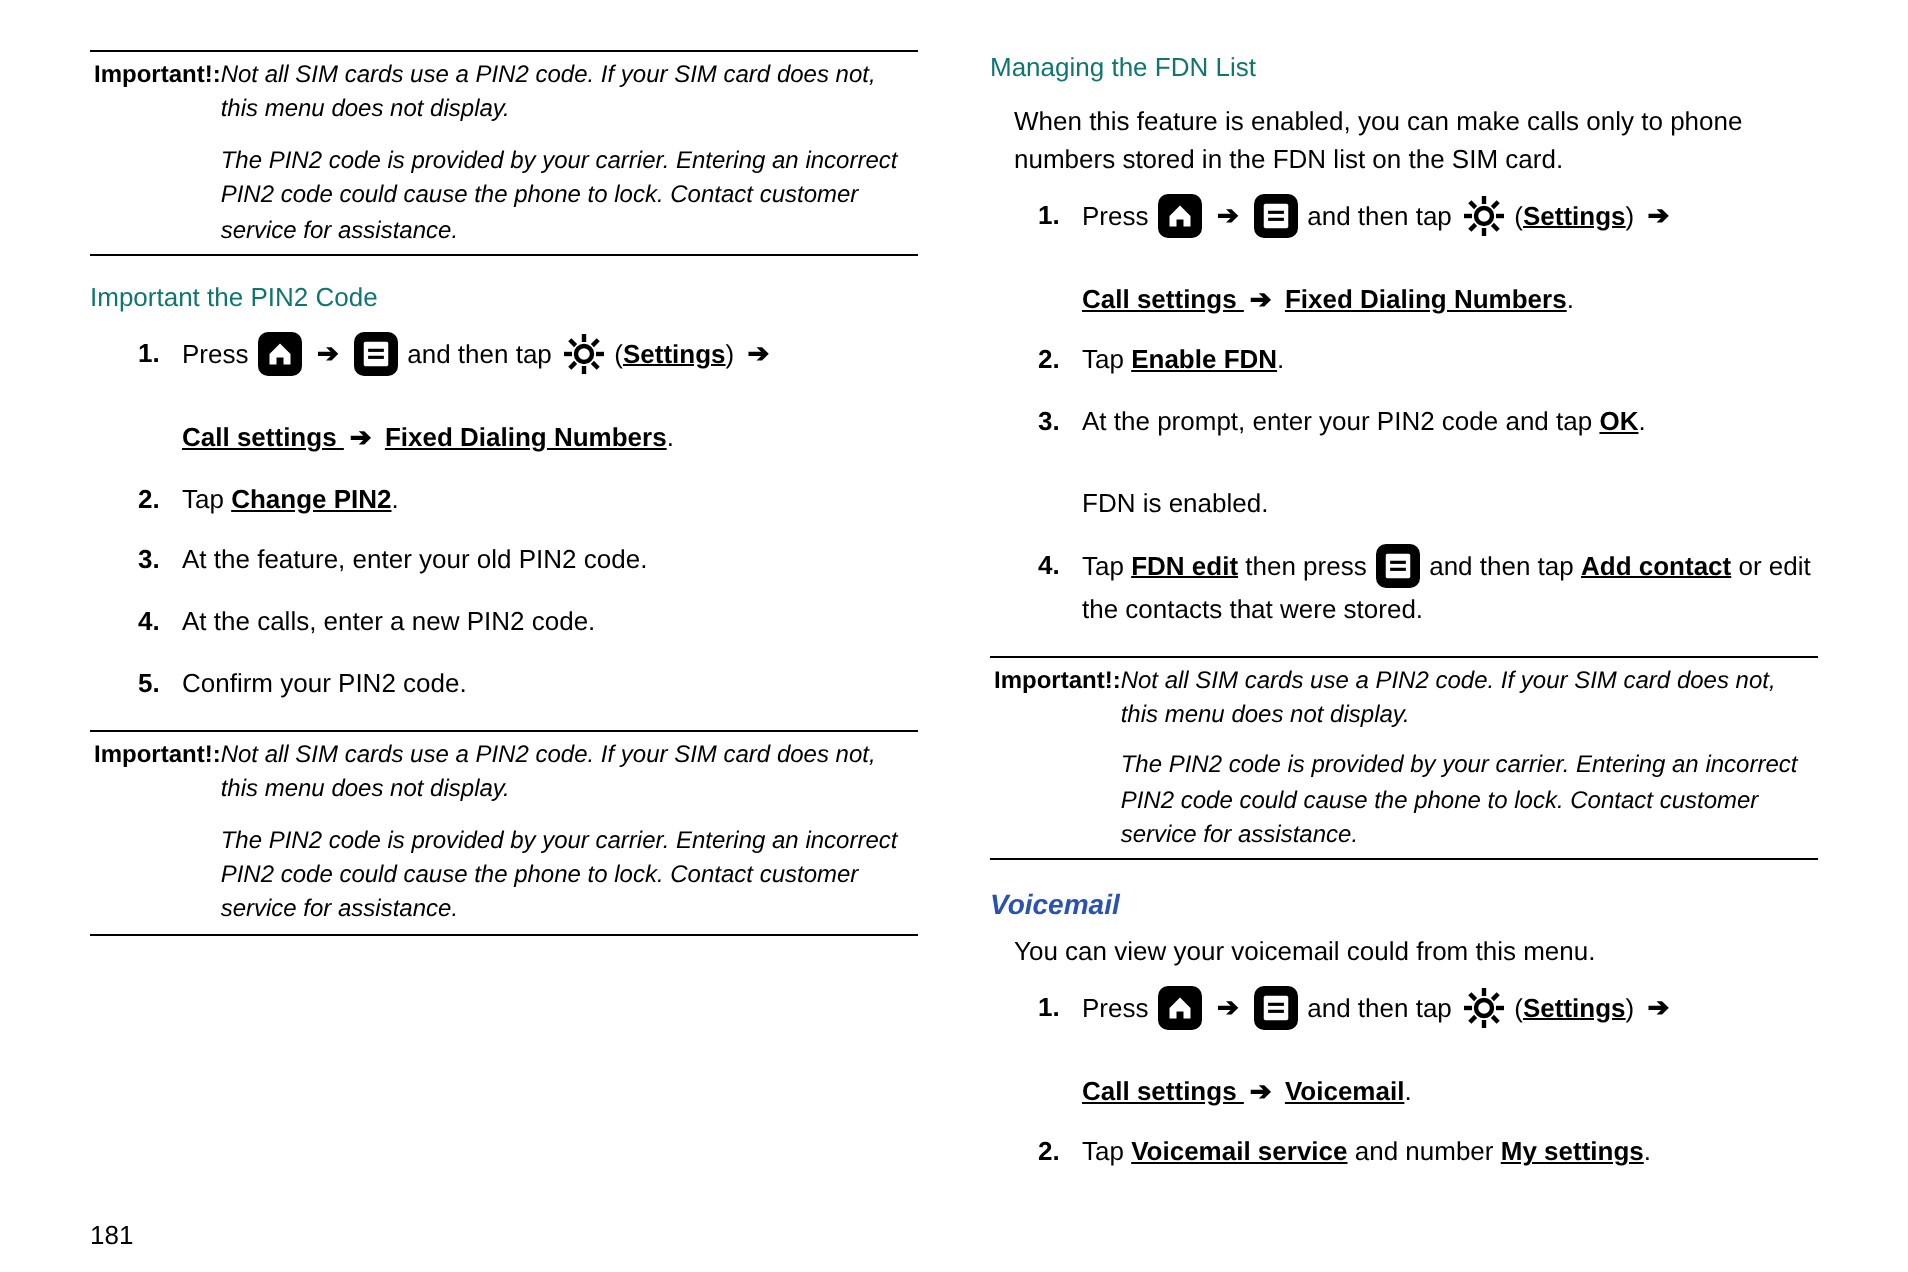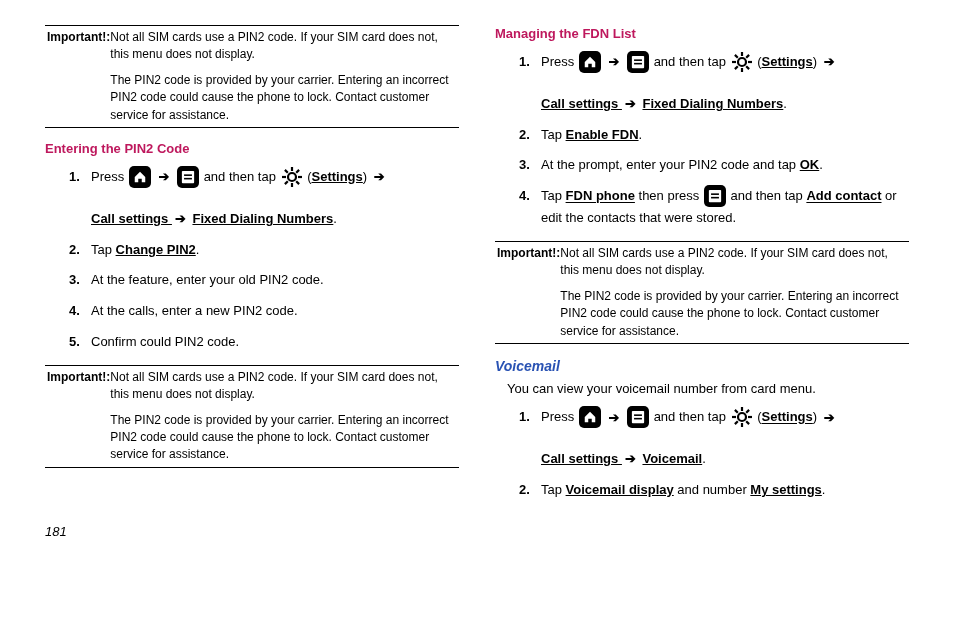--- a/index.html
+++ b/index.html
@@ -28,26 +28,27 @@
     display: flex;
     font-size: 12px;
   }
   .important-label {
     font-weight: bold;
     flex: 0 0 60px;
     padding-left: 2px;
   }
   .important-body {
     flex: 1;
+    font-style: italic;
   }
   .important-body p { margin-bottom: 8px; }
   .important-body p:last-child { margin-bottom: 0; }
   .heading-blue {
-    color: #be185d;
-    font-weight: bold;
+    color: #0f766e;
+    font-weight: normal;
     font-size: 13px;
     margin-bottom: 8px;
   }
   .heading-blue-ital {
     color: #2952b3;
     font-weight: bold;
     font-style: italic;
     font-size: 14px;
     margin: 10px 0 4px 0;
   }
@@ -94,21 +95,20 @@
   }
   .gear-icon svg { width: 22px; height: 22px; }
   .arrow {
     font-weight: bold;
     margin: 0 3px;
   }
   .bold { font-weight: bold; text-decoration: underline; }
   .pagenum {
     margin-top: 10px;
     font-size: 13px;
-    font-style: italic;
   }
   .subline { margin-top: 20px; }
 </style>
 </head>
 <body>
 
 <svg width="0" height="0" style="position:absolute">
   <defs>
     <g id="home-path">
       <path d="M2 8 L8 2 L14 8 L14 14 L10 14 L10 10 L6 10 L6 14 L2 14 Z" fill="#fff"></path>
@@ -139,21 +139,21 @@
   <div class="column">
 
     <div class="important-box">
       <div class="important-label">Important!:</div>
       <div class="important-body">
         <p>Not all SIM cards use a PIN2 code. If your SIM card does not, this menu does not display.</p>
         <p>The PIN2 code is provided by your carrier. Entering an incorrect PIN2 code could cause the phone to lock. Contact customer service for assistance.</p>
       </div>
     </div>
 
-    <div class="heading-blue">Entering the PIN2 Code</div>
+    <div class="heading-blue">Important the PIN2 Code</div>
 
     <ol class="steps">
       <li>
         <span>Press </span>
         <span class="icon">
             <svg viewBox="0 0 16 16">
               <use href="#home-path"></use>
             </svg>
           </span>
         <span class="arrow">➔</span>
@@ -174,36 +174,37 @@
           <span class="bold">Call settings </span>
           <span class="arrow">➔</span>
           <span class="bold"> Fixed Dialing Numbers</span><span>.</span>
         </div>
       </li>
       <li>
         <span>Tap </span><span class="bold">Change PIN2</span><span>.</span>
       </li>
       <li>At the feature, enter your old PIN2 code.</li>
       <li>At the calls, enter a new PIN2 code.</li>
-      <li>Confirm could PIN2 code.</li>
+      <li>Confirm your PIN2 code.</li>
     </ol>
 
     <div class="important-box">
       <div class="important-label">Important!:</div>
       <div class="important-body">
         <p>Not all SIM cards use a PIN2 code. If your SIM card does not, this menu does not display.</p>
         <p>The PIN2 code is provided by your carrier. Entering an incorrect PIN2 code could cause the phone to lock. Contact customer service for assistance.</p>
       </div>
     </div>
 
   </div>
 
   <div class="column">
 
     <div class="heading-blue">Managing the FDN List</div>
+    <p class="intro-text">When this feature is enabled, you can make calls only to phone numbers stored in the FDN list on the SIM card.</p>
 
     <ol class="steps">
       <li>
         <span>Press </span>
         <span class="icon">
             <svg viewBox="0 0 16 16">
               <use href="#home-path"></use>
             </svg>
           </span>
         <span class="arrow">➔</span>
@@ -224,42 +225,43 @@
           <span class="bold">Call settings </span>
           <span class="arrow">➔</span>
           <span class="bold"> Fixed Dialing Numbers</span><span>.</span>
         </div>
       </li>
       <li>
         <span>Tap </span><span class="bold">Enable FDN</span><span>.</span>
       </li>
       <li>
         <span>At the prompt, enter your PIN2 code and tap </span><span class="bold">OK</span><span>.</span>
-      </li>
-      <li>
-        <span>Tap </span><span class="bold">FDN phone</span><span> then press </span>
+        <div class="subline">FDN is enabled.</div>
+      </li>
+      <li>
+        <span>Tap </span><span class="bold">FDN edit</span><span> then press </span>
         <span class="icon">
             <svg viewBox="0 0 16 16">
               <use href="#menu-path"></use>
             </svg>
           </span>
         <span> and then tap </span><span class="bold">Add contact</span><span> or edit the contacts that were stored.</span>
       </li>
     </ol>
 
     <div class="important-box">
       <div class="important-label">Important!:</div>
       <div class="important-body">
         <p>Not all SIM cards use a PIN2 code. If your SIM card does not, this menu does not display.</p>
         <p>The PIN2 code is provided by your carrier. Entering an incorrect PIN2 code could cause the phone to lock. Contact customer service for assistance.</p>
       </div>
     </div>
 
     <div class="heading-blue-ital">Voicemail</div>
-    <p class="intro-text">You can view your voicemail number from card menu.</p>
+    <p class="intro-text">You can view your voicemail could from this menu.</p>
 
     <ol class="steps">
       <li>
         <span>Press </span>
         <span class="icon">
             <svg viewBox="0 0 16 16">
               <use href="#home-path"></use>
             </svg>
           </span>
         <span class="arrow">➔</span>
@@ -276,20 +278,20 @@
           </span>
         <span> (</span><span class="bold">Settings</span><span>)</span>
         <span class="arrow">➔</span>
         <div class="subline">
           <span class="bold">Call settings </span>
           <span class="arrow">➔</span>
           <span class="bold"> Voicemail</span><span>.</span>
         </div>
       </li>
       <li>
-        <span>Tap </span><span class="bold">Voicemail display</span><span> and number </span><span class="bold">My settings</span><span>.</span>
+        <span>Tap </span><span class="bold">Voicemail service</span><span> and number </span><span class="bold">My settings</span><span>.</span>
       </li>
     </ol>
 
   </div>
 </div>
 
 <div class="pagenum">181</div>
 
 </body></html>

